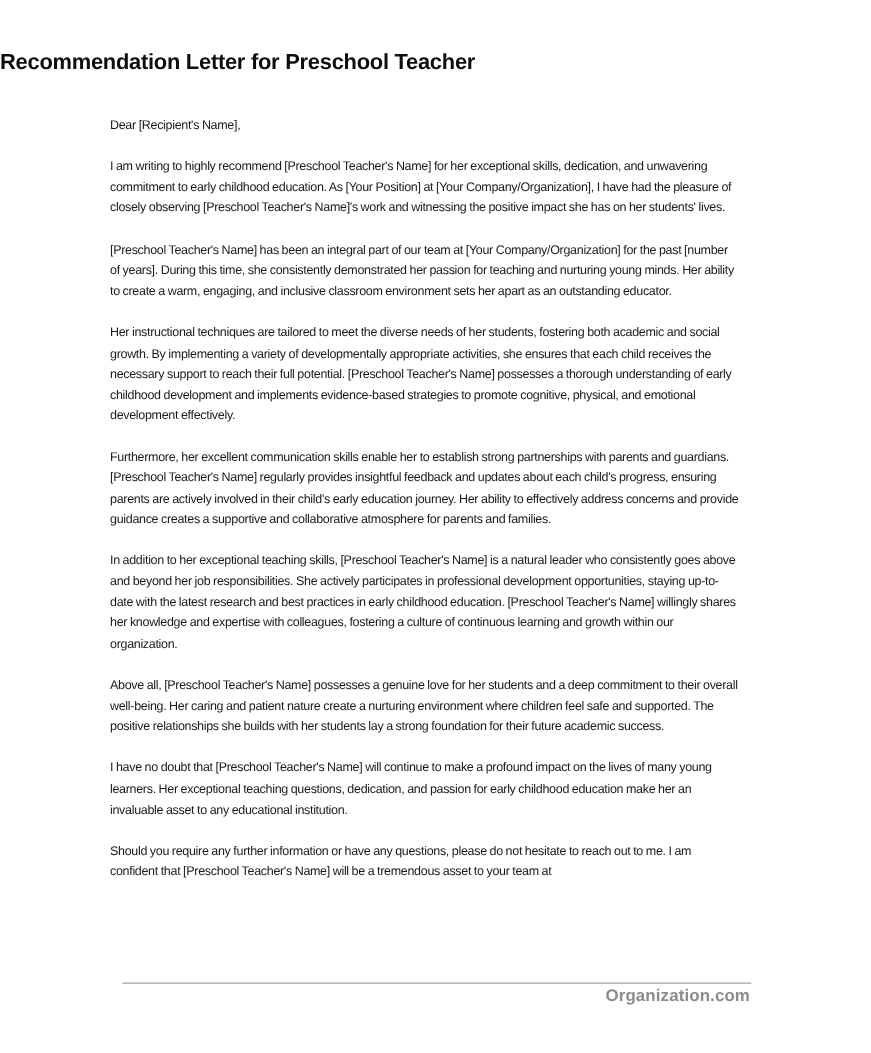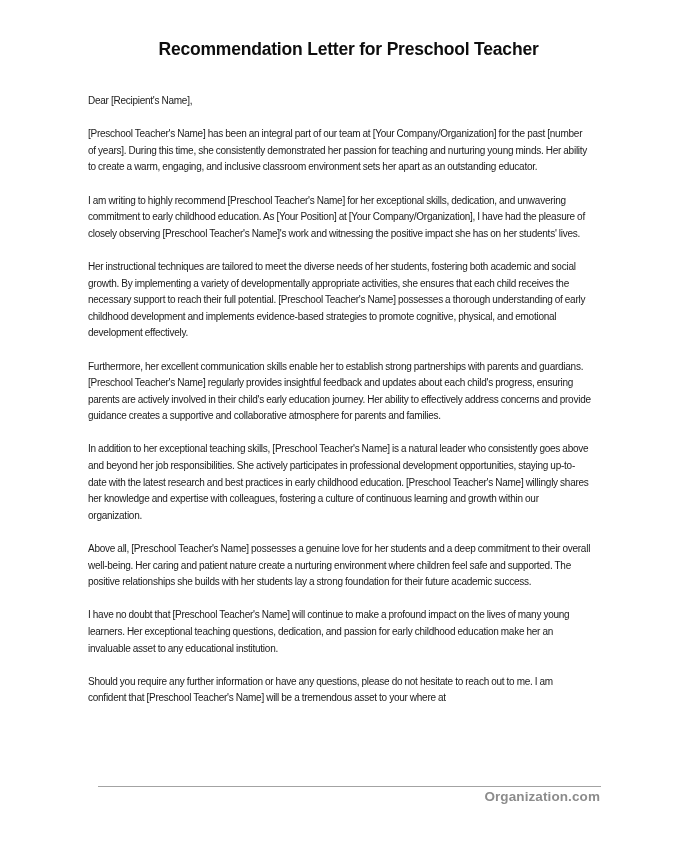--- a/index.html
+++ b/index.html
@@ -20,21 +20,21 @@
       left: 0; top: 0;
       width: 697px;
       height: 842px;
       background: #ffffff;
     }
     .title {
       position: absolute;
       left: 0;
       top: 39px;
       width: 697px;
-      text-align: center;
+      text-align: left;
       font-size: 17.5px;
       font-weight: bold;
       color: #0d0d0d;
       letter-spacing: -0.2px;
       margin: 0;
     }
     .letter {
       position: absolute;
       left: 88px;
       top: 93px;
@@ -71,25 +71,25 @@
     }
   </style>
 </head>
 <body>
 
 <div class="page">
   <h1 class="title">Recommendation Letter for Preschool Teacher</h1>
 
   <div class="letter">
     <p class="salutation">Dear [Recipient's Name],</p>
+    <p>I am writing to highly recommend [Preschool Teacher's Name] for her exceptional skills, dedication, and unwavering commitment to early childhood education. As [Your Position] at [Your Company/Organization], I have had the pleasure of closely observing  [Preschool Teacher's Name]'s work and witnessing the positive impact she has on her students' lives.</p>
     <p>[Preschool Teacher's Name] has been an integral part of our team at [Your Company/Organization] for the past [number of years]. During this time, she consistently demonstrated her passion for teaching and nurturing young  minds. Her ability to create a warm, engaging, and inclusive classroom environment sets her apart as an outstanding educator.</p>
-    <p>I am writing to highly recommend [Preschool Teacher's Name] for her exceptional skills, dedication, and unwavering commitment to early childhood education. As [Your Position] at [Your Company/Organization], I have had the pleasure of closely observing  [Preschool Teacher's Name]'s work and witnessing the positive impact she has on her students' lives.</p>
     <p>Her instructional techniques are tailored to meet the diverse needs of her students, fostering both academic and social growth. By implementing a variety of developmentally appropriate activities, she ensures that each child receives the necessary support to reach their full potential. [Preschool Teacher's Name] possesses a thorough understanding of early childhood development and implements evidence-based strategies to promote cognitive, physical, and emotional development effectively.</p>
     <p>Furthermore, her excellent communication skills enable her to establish strong partnerships with parents and guardians. [Preschool Teacher's Name] regularly provides insightful feedback and updates about each child's progress, ensuring parents are actively involved in their child's early education journey. Her ability to effectively address concerns and provide guidance creates a supportive and collaborative atmosphere for parents and families.</p>
     <p>In addition to her exceptional teaching skills, [Preschool Teacher's Name] is a natural leader who consistently goes above and beyond  her job responsibilities. She actively participates in professional development opportunities, staying up-to-date with the latest research and best practices in early childhood education.  [Preschool Teacher's Name] willingly shares her knowledge and expertise with colleagues, fostering a culture of continuous learning and growth within our organization.</p>
     <p>Above all, [Preschool Teacher's Name] possesses a genuine love for her students and a deep commitment to their overall well-being. Her caring and patient nature create a nurturing environment where children feel safe and supported. The positive relationships she builds with her students lay a strong foundation for their future academic success.</p>
     <p>I have no doubt  that [Preschool Teacher's Name] will continue to make a profound impact on the lives of many young learners. Her exceptional teaching questions, dedication, and passion for early childhood education make her an invaluable asset to any educational institution.</p>
-    <p>Should you require any further information or have any questions, please do not hesitate to reach out to me. I am confident that [Preschool Teacher's Name] will be a tremendous asset to your where at</p>
+    <p>Should you require any further information or have any questions, please do not hesitate to reach out to me. I am confident that [Preschool Teacher's Name] will be a tremendous asset to your team at</p>
   </div>
 
   <div class="footer-rule"></div>
   <div class="footer-brand">Organization.com</div>
 </div>
 
 </body></html>

